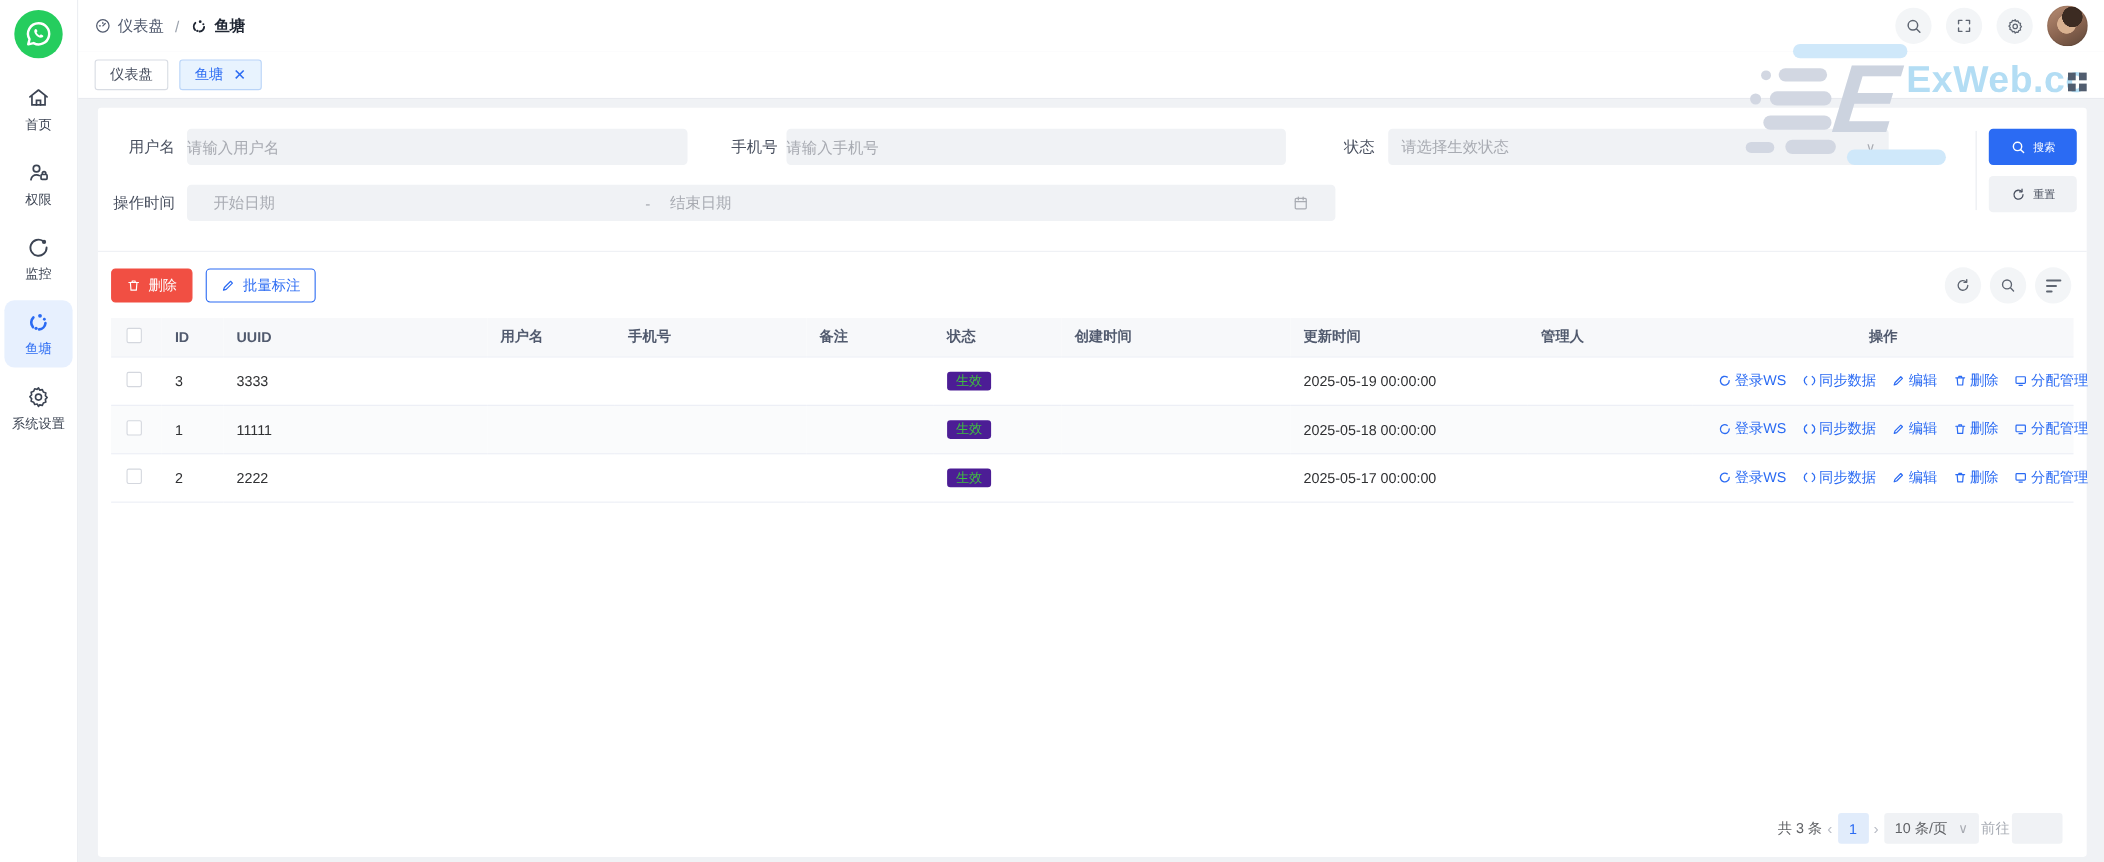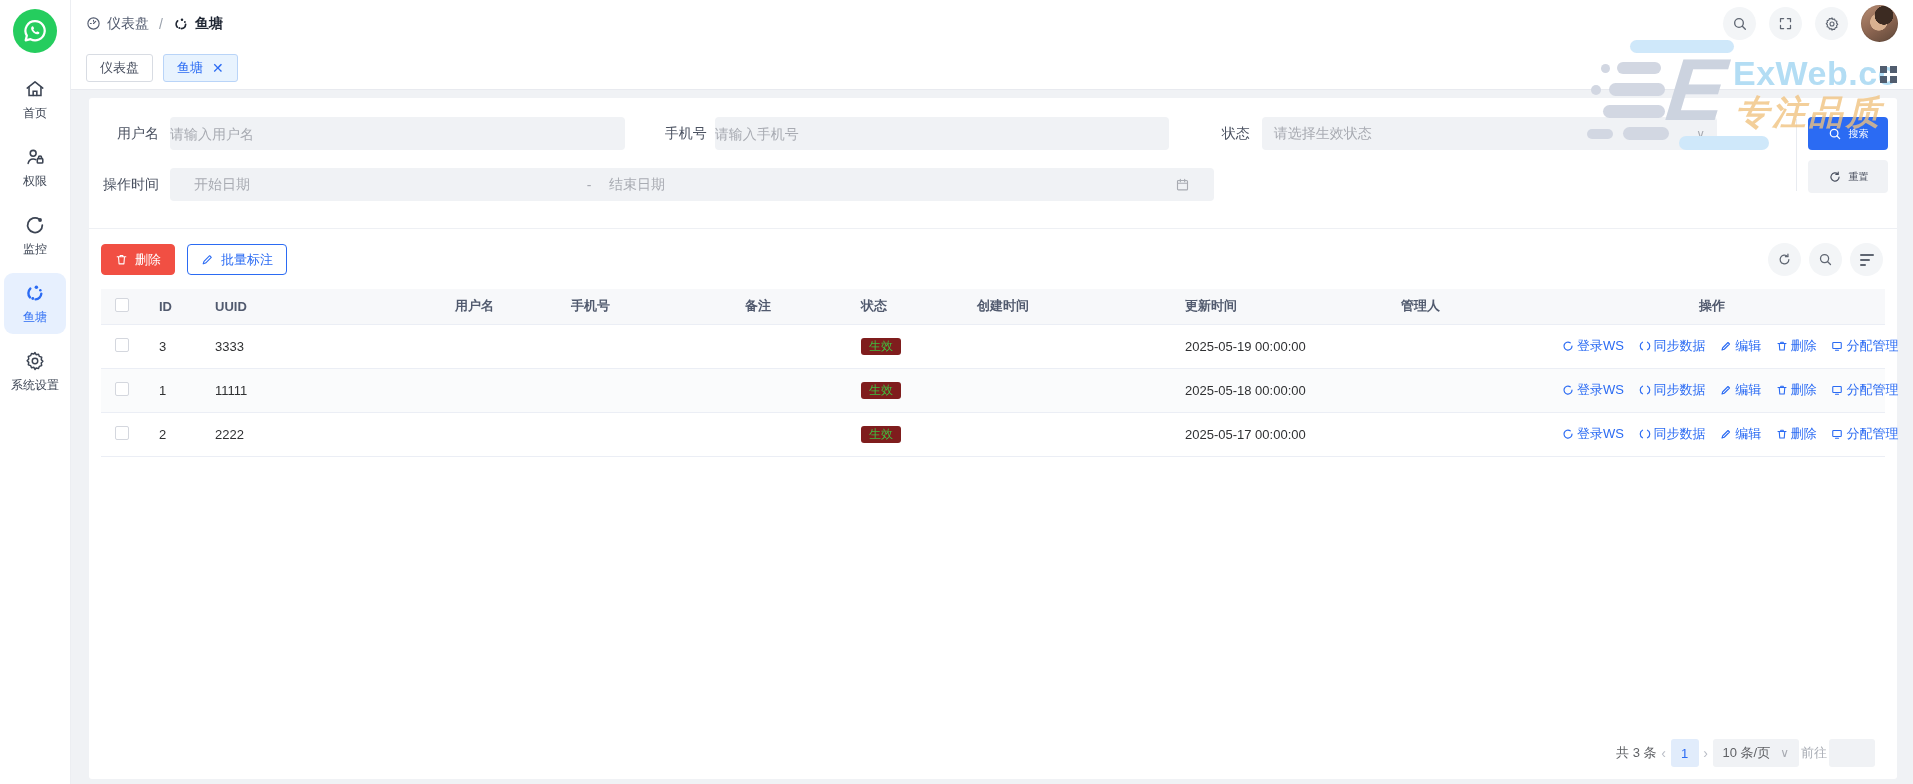--- a/index.html
+++ b/index.html
@@ -101,21 +101,21 @@
   tbody td { height:44px; border-bottom:1px solid #ebeef5; font-size:13px;
     color:#303133; padding:0 12px; }
   tbody tr:first-child td { border-top:1px solid #ebeef5; }
   tbody tr.striped td { background:#fafbfc; }
   th.c-check, td.c-check { padding:0 0 0 14px; }
   th.c-ops { text-align:center; }
   td.c-ops { text-align:right; white-space:nowrap; padding-right:6px; }
   .checkbox { width:14px; height:14px; border:1px solid #d4d7de; border-radius:2px;
     background:#fff; display:inline-block; cursor:pointer; }
   .badge { display:inline-block; padding:0 8px; font-size:12px; border-radius:3px;
-    background:#7f1d1d; color:#3fbf3f; }
+    background:#4c1d95; color:#3fbf3f; }
   .op-link { color:#2b6bf3; display:inline-flex; align-items:center; gap:3px;
     margin-left:11px; cursor:pointer; text-decoration:none; }
   .op-link svg { stroke:#2b6bf3; }
 
   
   .pagination { position:absolute; right:22px; bottom:12px; display:flex;
     align-items:center; gap:2px; font-size:13px; color:#606266; }
   .pg-arrow { color:#b9bdc6; font-size:14px; cursor:pointer; width:10px; text-align:center; }
   .pg-page { width:28px; height:28px; border-radius:3px; background:#e1ecfb; color:#2b6bf3;
     display:flex; align-items:center; justify-content:center; cursor:pointer; }
@@ -542,20 +542,19 @@
   <div class="wm-dot" style="left:18px;top:26px;width:9px;height:9px"></div>
   <div class="wm-bar" style="left:34px;top:24px;width:44px;height:12px"></div>
   <div class="wm-dot" style="left:8px;top:47px;width:10px;height:10px"></div>
   <div class="wm-bar" style="left:26px;top:45px;width:56px;height:13px"></div>
   <div class="wm-bar" style="left:20px;top:67px;width:62px;height:13px"></div>
   <div class="wm-bar" style="left:40px;top:89px;width:46px;height:13px"></div>
   <div class="wm-bar" style="left:4px;top:91px;width:26px;height:10px"></div>
   <div class="wm-bar" style="left:96px;top:98px;width:90px;height:14px;background:#cfe8fa"></div>
   <div class="wm-e">E</div>
   <div class="wm-brand">ExWeb.cc</div>
-  <div class="wm-slogan">专注品质</div>
   <div class="wm-grid">
       <span></span>
       <span></span>
       <span></span>
       <span></span>
     </div>
 </div>
 
 </body></html>

